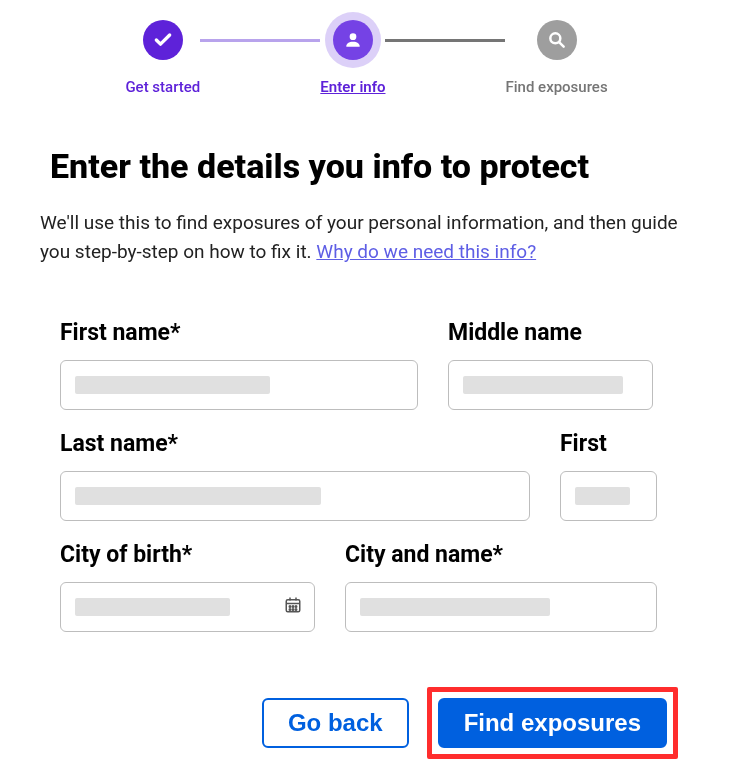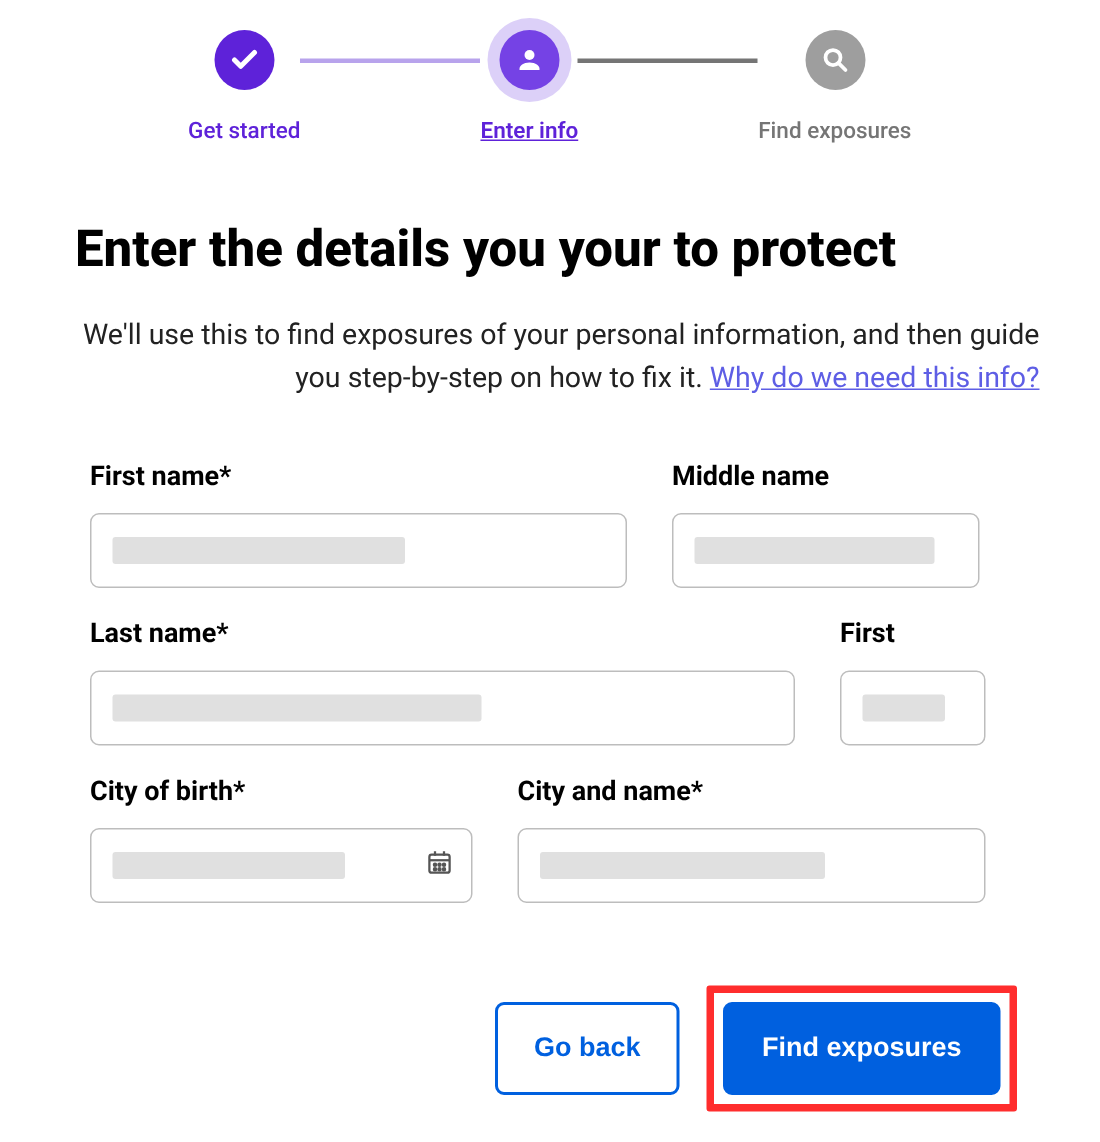--- a/index.html
+++ b/index.html
@@ -77,39 +77,38 @@
     .page-title {
       font-size: 34px;
       font-weight: 800;
       margin-bottom: 22px;
       margin-left: 10px;
     }
     .page-desc {
       font-size: 19px;
       line-height: 1.55;
       color: #222;
-      margin-bottom: 40px;
-      text-align: right;
+      margin-bottom: 52px;
     }
     .info-link {
       color: #5e5ee5;
       text-decoration: underline;
     }
     .form {
       display: flex;
       flex-wrap: wrap;
       gap: 20px 30px;
       padding: 0 20px 0 20px;
     }
     .field {
       display: flex;
       flex-direction: column;
     }
     .field-label {
-      font-size: 18px;
+      font-size: 23px;
       font-weight: 700;
       margin-bottom: 14px;
       color: #000;
     }
     .field-input {
       border: 1px solid #bdbdbd;
       border-radius: 6px;
       height: 50px;
       padding: 0 14px;
       font-size: 16px;
@@ -144,23 +143,23 @@
     }
     .actions {
       display: flex;
       justify-content: flex-end;
       gap: 0;
       margin-top: 55px;
       padding-right: 15px;
       align-items: center;
     }
     .btn {
-      height: 62px;
+      height: 50px;
       border-radius: 6px;
-      font-size: 18px;
+      font-size: 24px;
       font-weight: 600;
       padding: 2px 24px;
       cursor: pointer;
       display: inline-flex;
       align-items: center;
       justify-content: center;
     }
     .btn-secondary {
       background: #fff;
       color: #0060df;
@@ -206,21 +205,21 @@
     <div class="step-circle upcoming">
       <svg width="20" height="20" viewBox="0 0 24 24" fill="none" stroke="white" stroke-width="3" stroke-linecap="round">
           <circle cx="10" cy="10" r="6"></circle>
           <line x1="20" y1="20" x2="14.5" y2="14.5"></line>
         </svg>
     </div>
     <div class="step-label upcoming">Find exposures</div>
   </div>
 </div>
 
-<h1 class="page-title">Enter the details you your to protect</h1>
+<h1 class="page-title">Enter the details you info to protect</h1>
 
 <p class="page-desc">
   <span>We'll use this to find exposures of your personal information, and then guide you step-by-step on how to fix it. </span><a href="#" class="info-link">Why do we need this info?</a>
 </p>
 
 <div class="form">
 
   <div class="field f-firstname">
     <label class="field-label">First name*</label>
     <div class="field-input">

